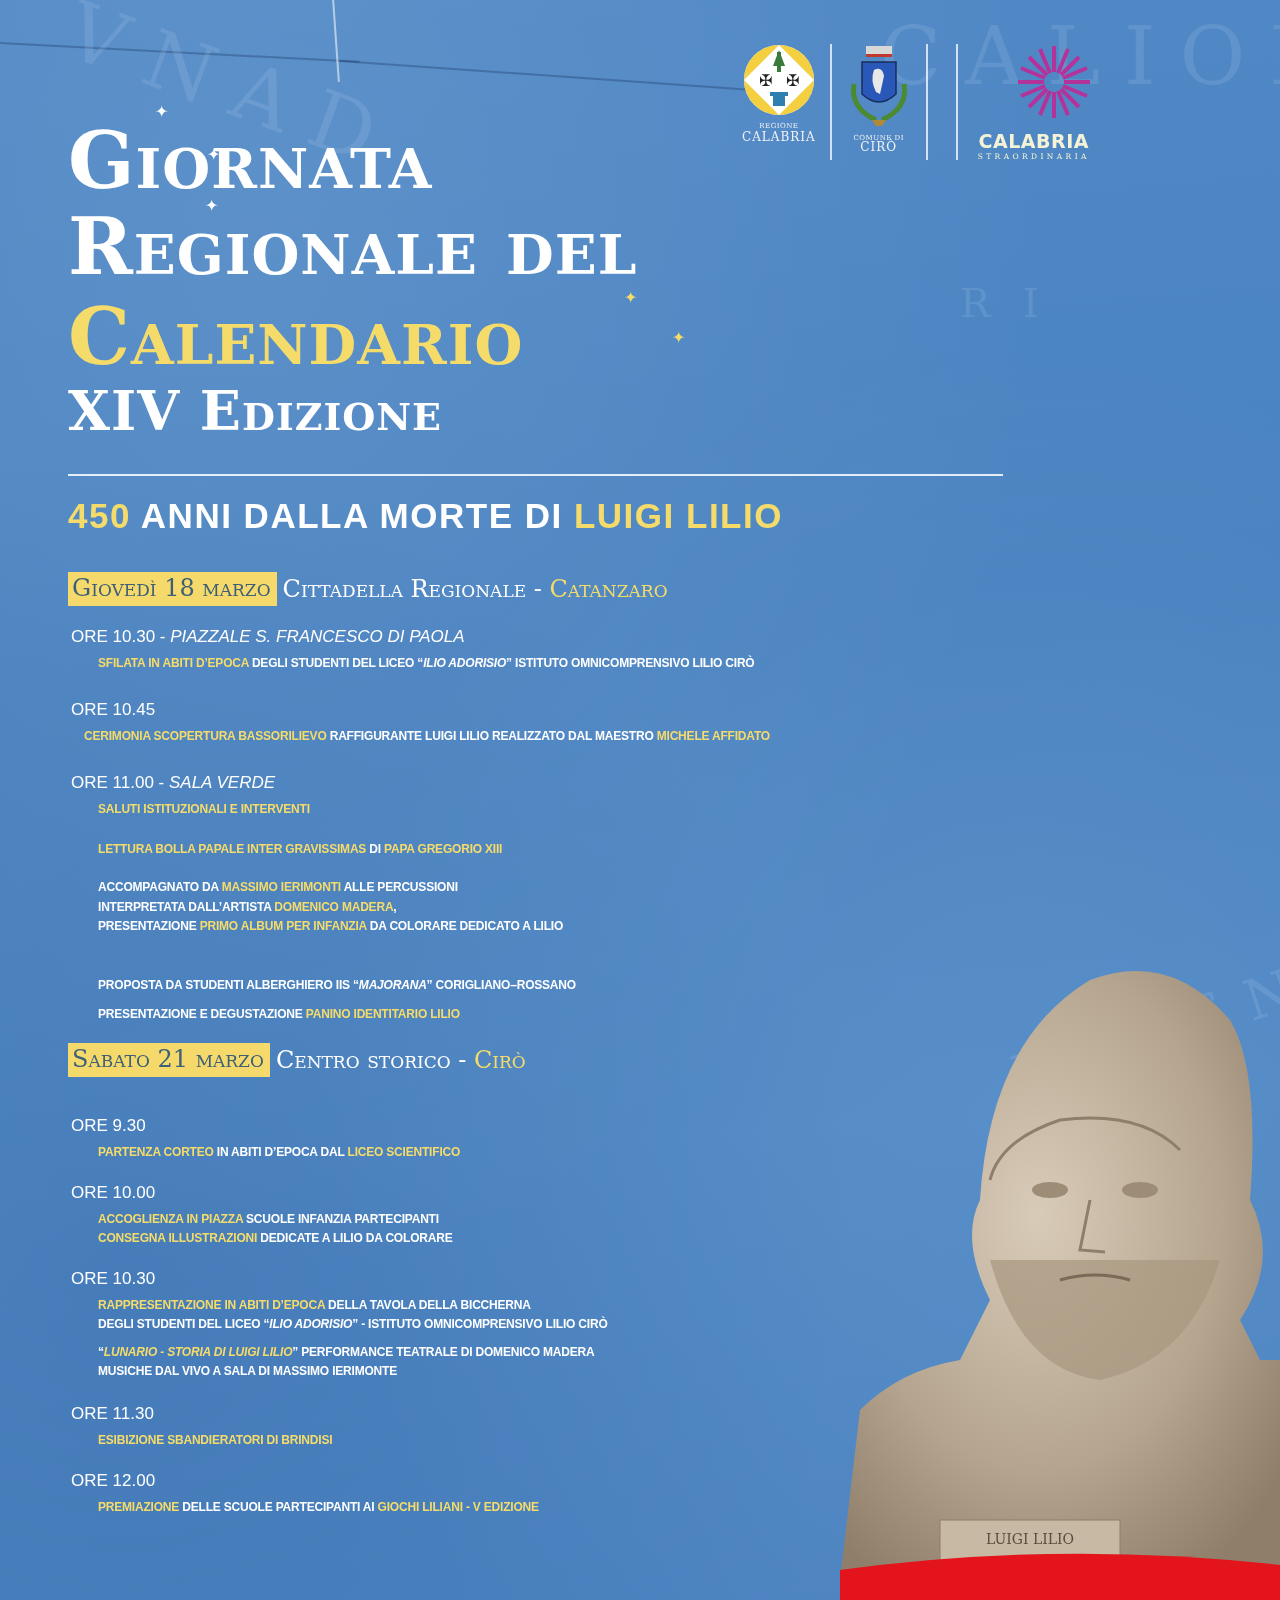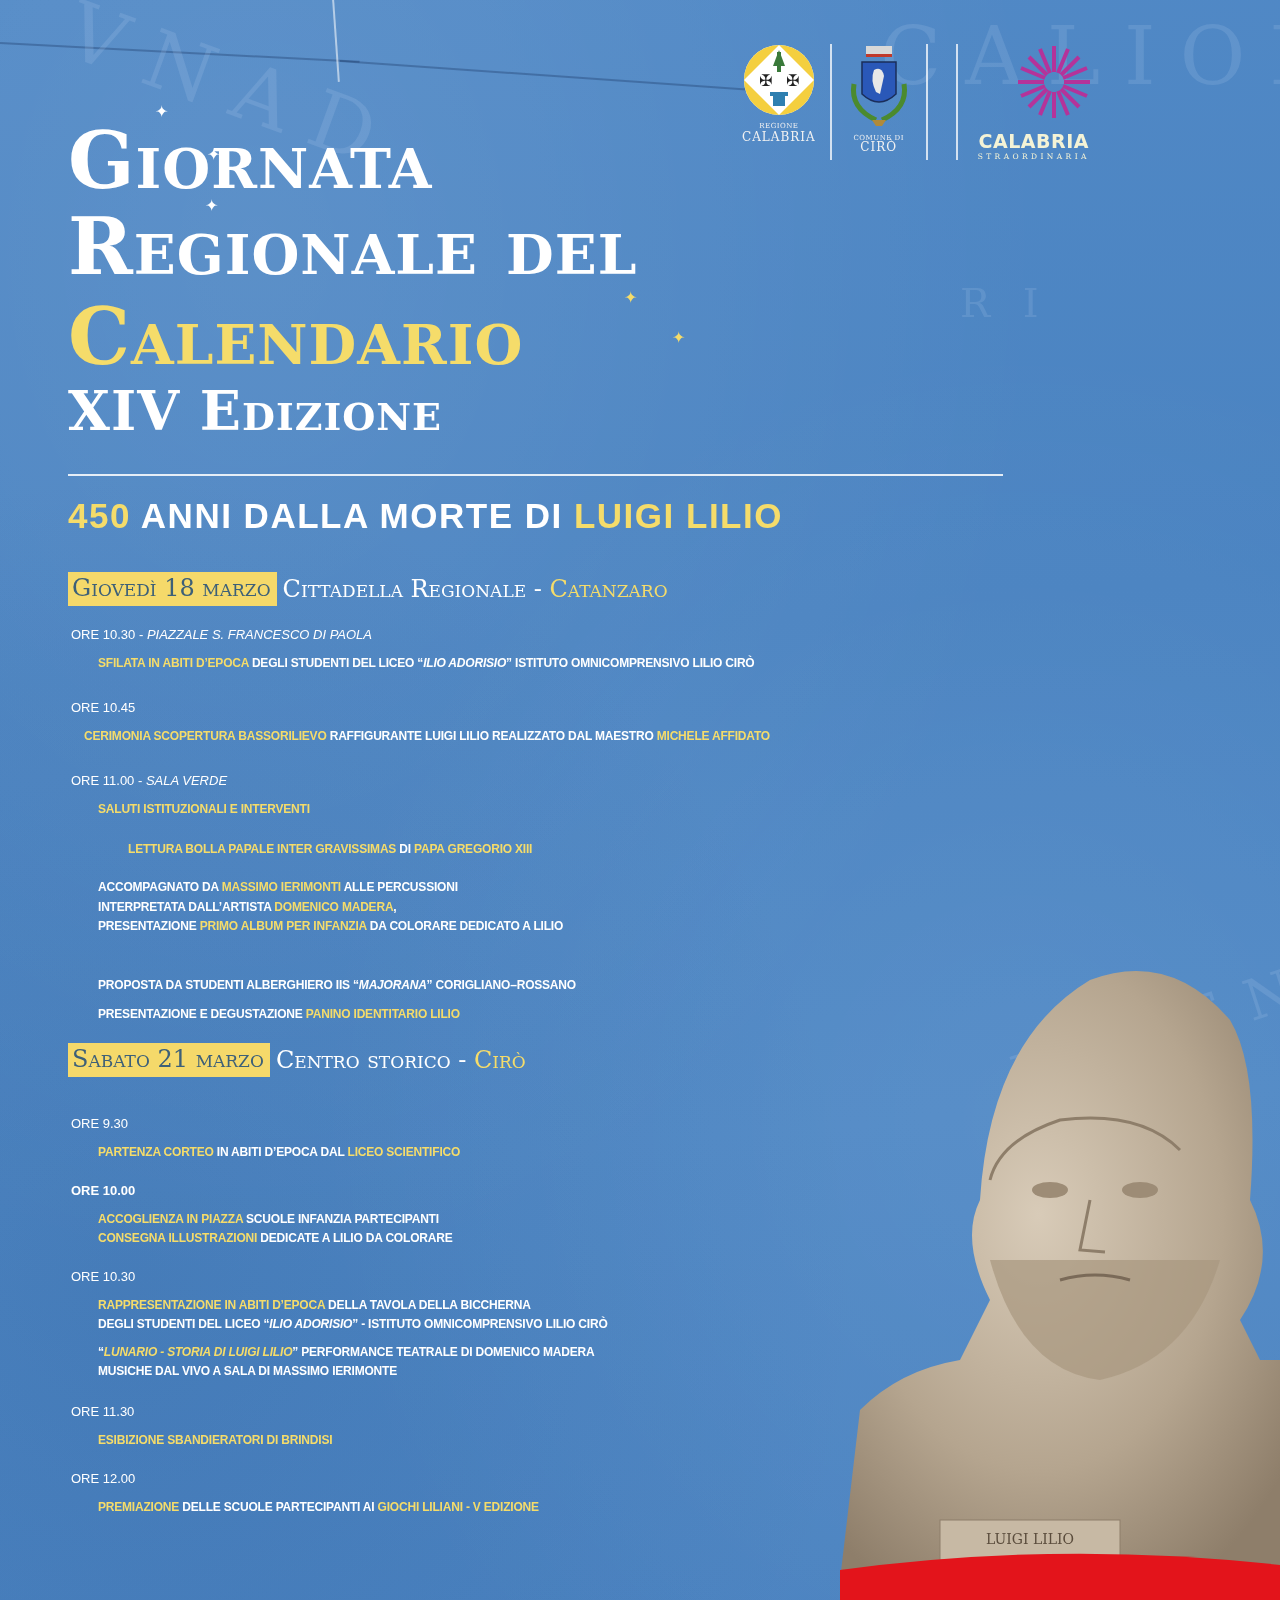--- a/index.html
+++ b/index.html
@@ -53,21 +53,21 @@
   
   .day { position: absolute; left: 68px; display: flex; align-items: center; white-space: nowrap; }
   .day-badge {
     background: #f5d96a; color: #3d6078; font-family: "DejaVu Serif", serif;
     font-variant: small-caps; font-size: 24px; padding: 2px 6px 4px 4px; line-height: 28px;
   }
   .day-place { font-family: "DejaVu Serif", serif; font-variant: small-caps; font-size: 24px; margin-left: 6px; color: #fff; }
   .day-place .yellow { color: #f5dc6a; }
 
   
-  .slot { position: absolute; left: 71px; font-family: "Liberation Sans", sans-serif; font-size: 13px; color: #fff; white-space: nowrap; }
+  .slot { position: absolute; left: 71px; font-family: "Liberation Sans", sans-serif; font-size: 17px; color: #fff; white-space: nowrap; }
   .slot .place { font-style: italic; }
   .act { position: absolute; left: 98px; font-family: "Liberation Sans", sans-serif; font-weight: bold; font-size: 12px; letter-spacing: -0.2px; color: #fff; white-space: nowrap; line-height: 19px; }
   .act .y { color: #f5dc6a; }
   .act i { font-style: italic; }
 
   
   .bust { position: absolute; left: 840px; top: 940px; width: 440px; height: 660px; }
 </style>
 </head>
 <body>
@@ -161,29 +161,29 @@
   <span class="day-place"><span>Cittadella Regionale - </span><span class="yellow">Catanzaro</span></span>
 </div>
 
 <div id="program">
     <div class="slot" style="top: 627px;"><span>ORE 10.30 - </span><span class="place">PIAZZALE S. FRANCESCO DI PAOLA</span></div>
     <div class="act" style="top: 654px;"><span class="y">SFILATA IN ABITI D’EPOCA</span><span> DEGLI STUDENTI  DEL LICEO “</span><i>ILIO ADORISIO</i><span>” ISTITUTO OMNICOMPRENSIVO LILIO CIRÒ</span></div>
     <div class="slot" style="top: 700px;"><span>ORE 10.45</span><span class="place"></span></div>
     <div class="act" style="top: 727px; left: 84px;"><span class="y">CERIMONIA SCOPERTURA BASSORILIEVO</span><span> RAFFIGURANTE LUIGI LILIO REALIZZATO DAL MAESTRO </span><span class="y">MICHELE AFFIDATO</span></div>
     <div class="slot" style="top: 773px;"><span>ORE 11.00 -  </span><span class="place">SALA VERDE</span></div>
     <div class="act" style="top: 800px;"><span class="y">SALUTI ISTITUZIONALI E INTERVENTI</span></div>
-    <div class="act" style="top: 840px; margin-left: 30px;"><span class="y">LETTURA BOLLA PAPALE INTER GRAVISSIMAS</span><span> DI </span><span class="y">PAPA GREGORIO XIII</span></div>
+    <div class="act" style="top: 840px;"><span class="y">LETTURA BOLLA PAPALE INTER GRAVISSIMAS</span><span> DI </span><span class="y">PAPA GREGORIO XIII</span></div>
     <div class="act" style="top: 859px; margin-top: 39px;"><span>INTERPRETATA DALL’ARTISTA </span><span class="y">DOMENICO MADERA</span><span>,</span></div>
     <div class="act" style="top: 878px;"><span>ACCOMPAGNATO DA </span><span class="y">MASSIMO IERIMONTI</span><span> ALLE PERCUSSIONI</span></div>
     <div class="act" style="top: 917px;"><span>PRESENTAZIONE </span><span class="y">PRIMO ALBUM PER INFANZIA</span><span> DA COLORARE DEDICATO A LILIO</span></div>
     <div class="act" style="top: 957px; margin-top: 48px;"><span>PRESENTAZIONE E DEGUSTAZIONE </span><span class="y">PANINO IDENTITARIO LILIO</span></div>
     <div class="act" style="top: 976px;"><span>PROPOSTA DA STUDENTI ALBERGHIERO IIS “</span><i>MAJORANA</i><span>” CORIGLIANO–ROSSANO</span></div>
     <div class="slot" style="top: 1116px;"><span>ORE 9.30</span><span class="place"></span></div>
     <div class="act" style="top: 1143px;"><span class="y">PARTENZA CORTEO</span><span> IN ABITI D’EPOCA DAL </span><span class="y">LICEO SCIENTIFICO</span></div>
-    <div class="slot" style="top: 1183px; font-weight: bold;"><span>ORE 10.00</span><span class="place"></span></div>
+    <div class="slot" style="top: 1183px;"><span>ORE 10.00</span><span class="place"></span></div>
     <div class="act" style="top: 1210px;"><span class="y">ACCOGLIENZA IN PIAZZA</span><span> SCUOLE INFANZIA PARTECIPANTI</span></div>
     <div class="act" style="top: 1229px;"><span class="y">CONSEGNA ILLUSTRAZIONI</span><span> DEDICATE A LILIO DA COLORARE</span></div>
     <div class="slot" style="top: 1269px;"><span>ORE 10.30</span><span class="place"></span></div>
     <div class="act" style="top: 1296px;"><span class="y">RAPPRESENTAZIONE IN ABITI D’EPOCA</span><span> DELLA TAVOLA DELLA BICCHERNA</span></div>
     <div class="act" style="top: 1315px;"><span>DEGLI STUDENTI DEL LICEO “</span><i>ILIO ADORISIO</i><span>” - ISTITUTO OMNICOMPRENSIVO LILIO CIRÒ</span></div>
     <div class="act" style="top: 1343px;"><span>“</span><i class="y">LUNARIO - STORIA DI LUIGI LILIO</i><span>”  PERFORMANCE TEATRALE DI DOMENICO MADERA</span></div>
     <div class="act" style="top: 1362px;"><span>MUSICHE DAL VIVO A SALA DI MASSIMO IERIMONTE</span></div>
     <div class="slot" style="top: 1404px;"><span>ORE 11.30</span><span class="place"></span></div>
     <div class="act" style="top: 1431px;"><span class="y">ESIBIZIONE SBANDIERATORI DI BRINDISI</span></div>
     <div class="slot" style="top: 1471px;"><span>ORE 12.00</span><span class="place"></span></div>

